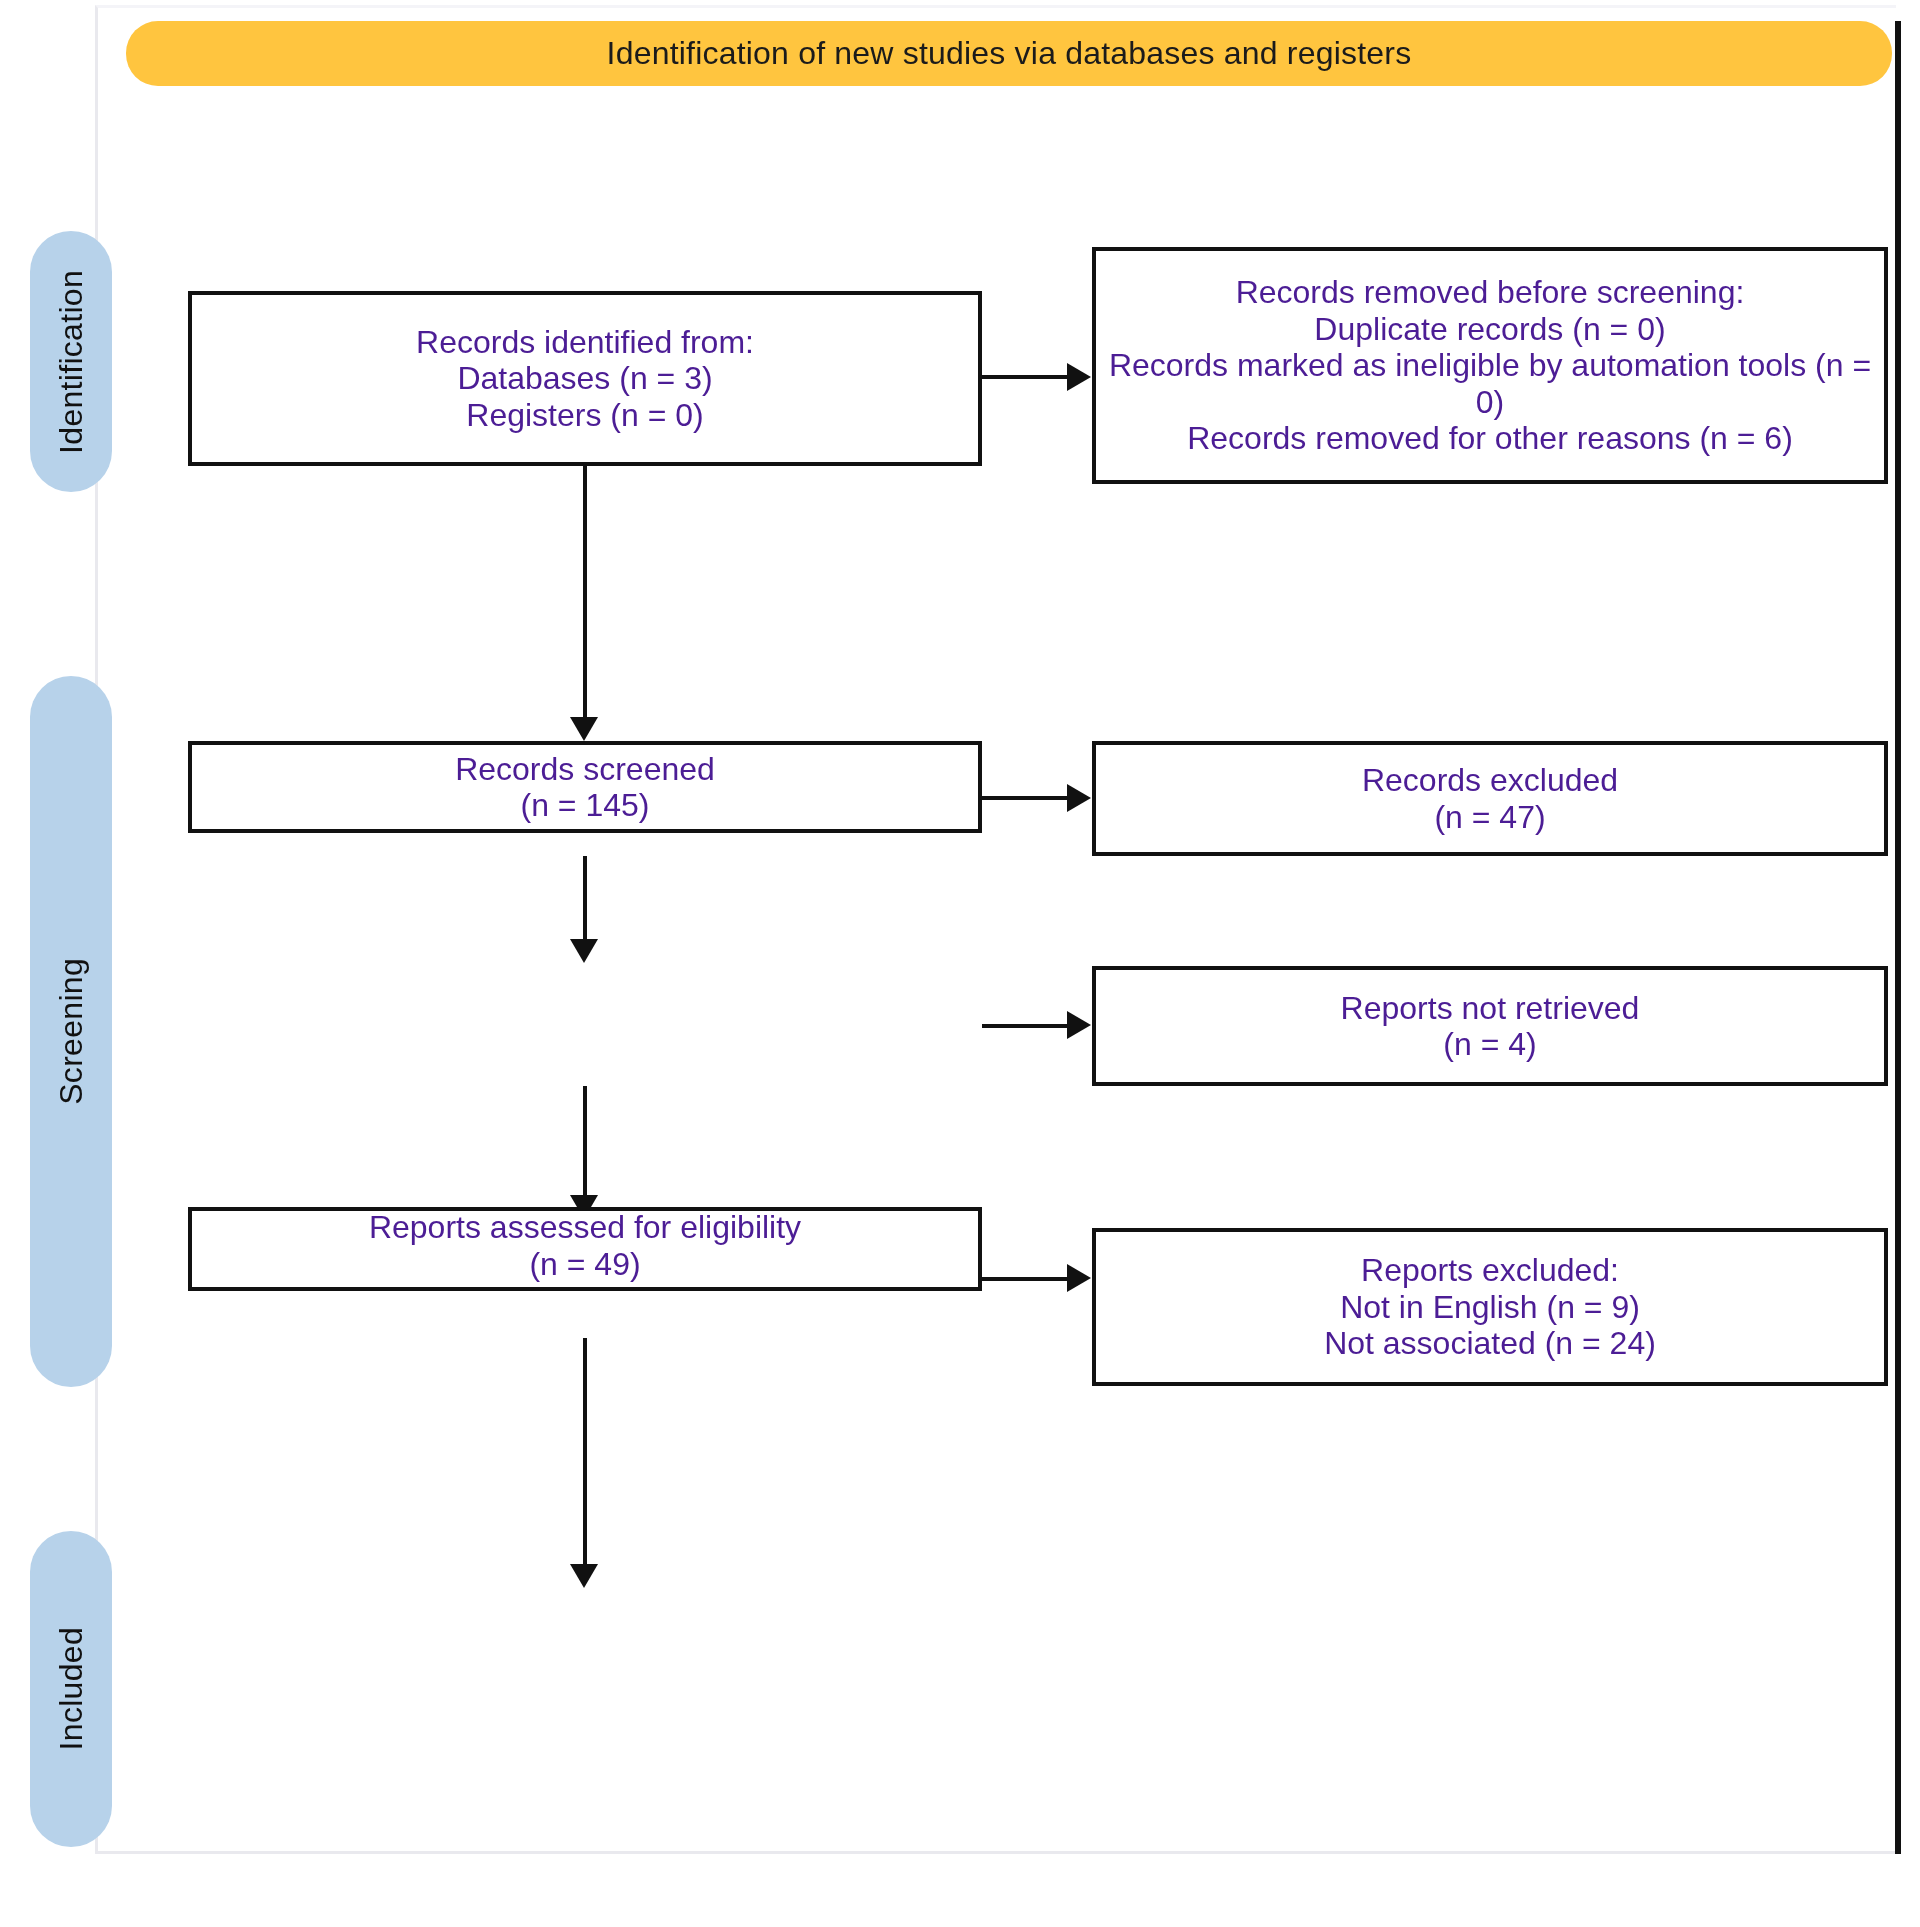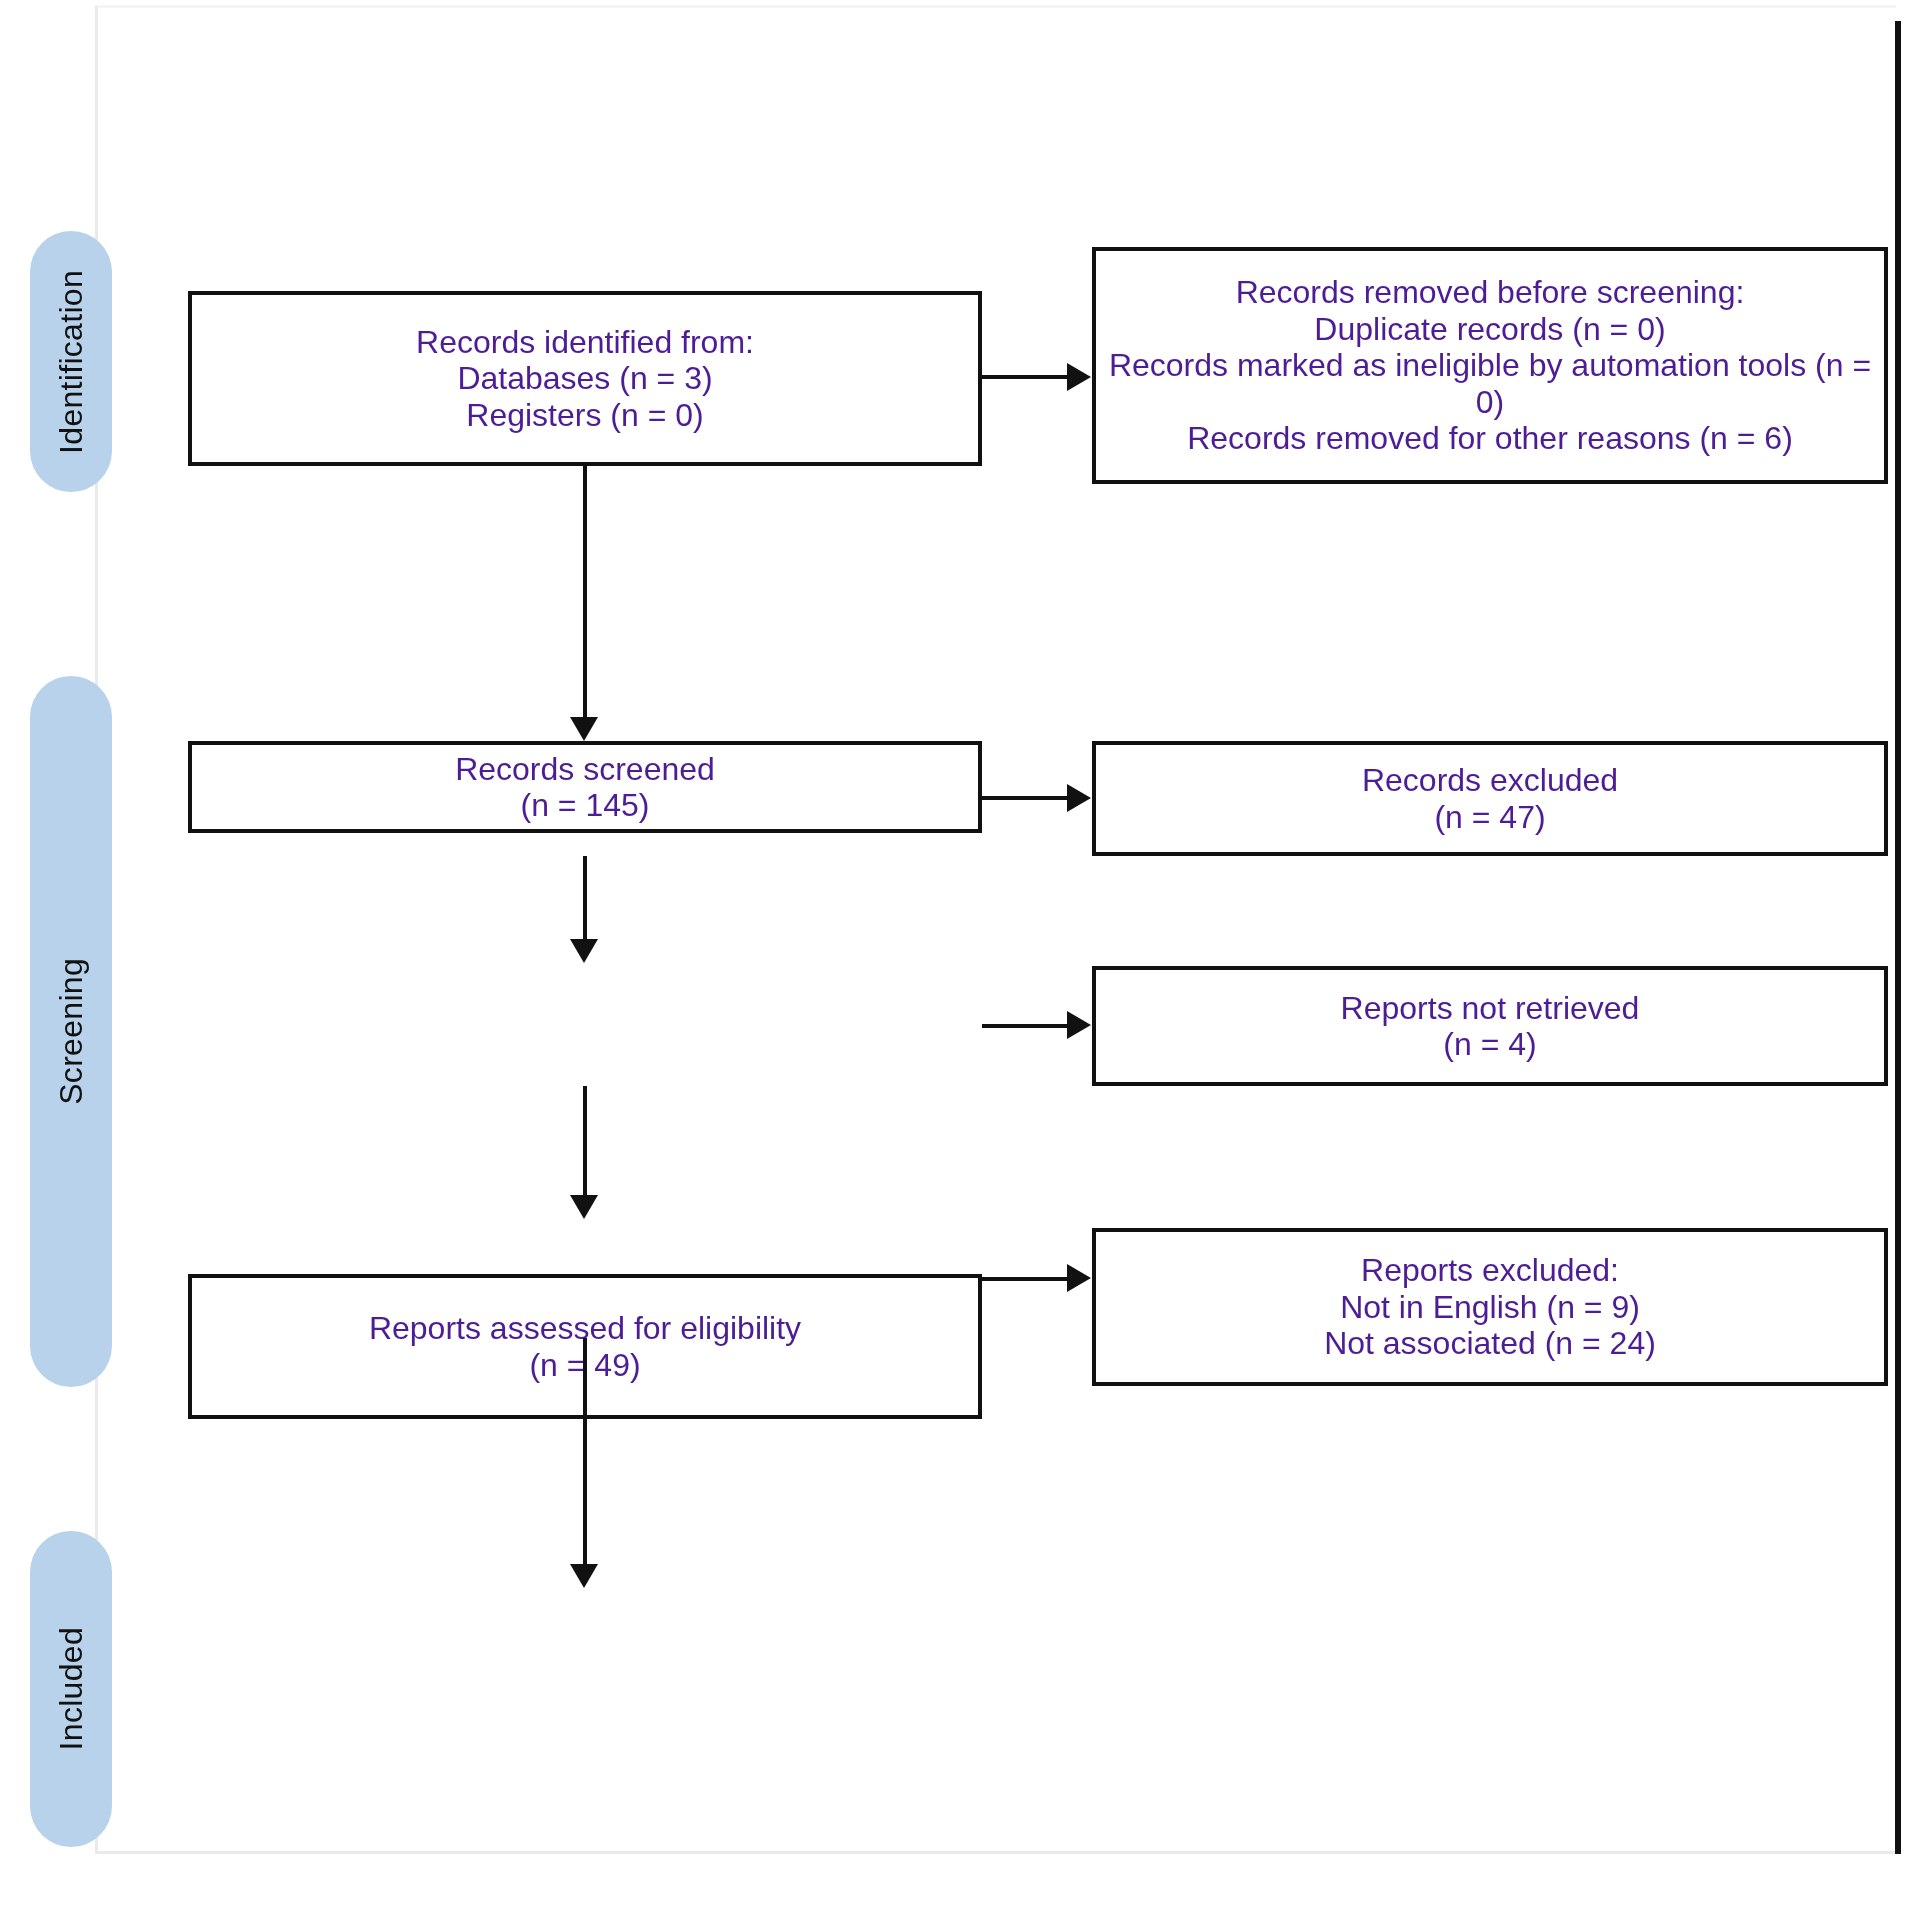--- a/index.html
+++ b/index.html
@@ -105,21 +105,21 @@
     color: #4c1d95;
     text-align: center;
     white-space: nowrap;
   }
   .flow-box.wrap .line { white-space: normal; }
 
   
   #box-identified      { left: 188px;  top: 291px;  width: 794px; height: 175px; }
   #box-screened        { left: 188px;  top: 741px;  width: 794px; height: 92px; }
   #box-sought          { left: 188px;  top: 966px; width: 794px; height: 120px; }
-  #box-assessed        { left: 188px;  top: 1274px; width: 794px; height: 145px; }
+  #box-assessed        { left: 188px;  top: 1207px; width: 794px; height: 84px; justify-content: flex-end; }
   #box-included        { left: 188px;  top: 1588px; width: 794px; height: 229px; }
 
   
   #box-removed         { left: 1092px; top: 247px;  width: 796px; height: 237px; }
   #box-excluded-recs   { left: 1092px; top: 741px;  width: 796px; height: 115px; }
   #box-not-retrieved   { left: 1092px; top: 966px; width: 796px; height: 120px; }
   #box-excluded-reps   { left: 1092px; top: 1228px; width: 796px; height: 158px; }
 
   
   .connector {
@@ -145,20 +145,23 @@
   }
 </style>
 </head>
 <body>
 
 <div id="canvas">
 
   <div id="figure-frame"></div>
   <div id="right-rule"></div>
 
+  <div id="banner">
+    <span class="banner-text">Identification of new studies via databases and registers</span>
+  </div>
 
   <div class="stage-tab" id="stage-identification">
     <span class="stage-label">Identification</span>
   </div>
   <div class="stage-tab" id="stage-screening">
     <span class="stage-label">Screening</span>
   </div>
   <div class="stage-tab" id="stage-included">
     <span class="stage-label">Included</span>
   </div>

